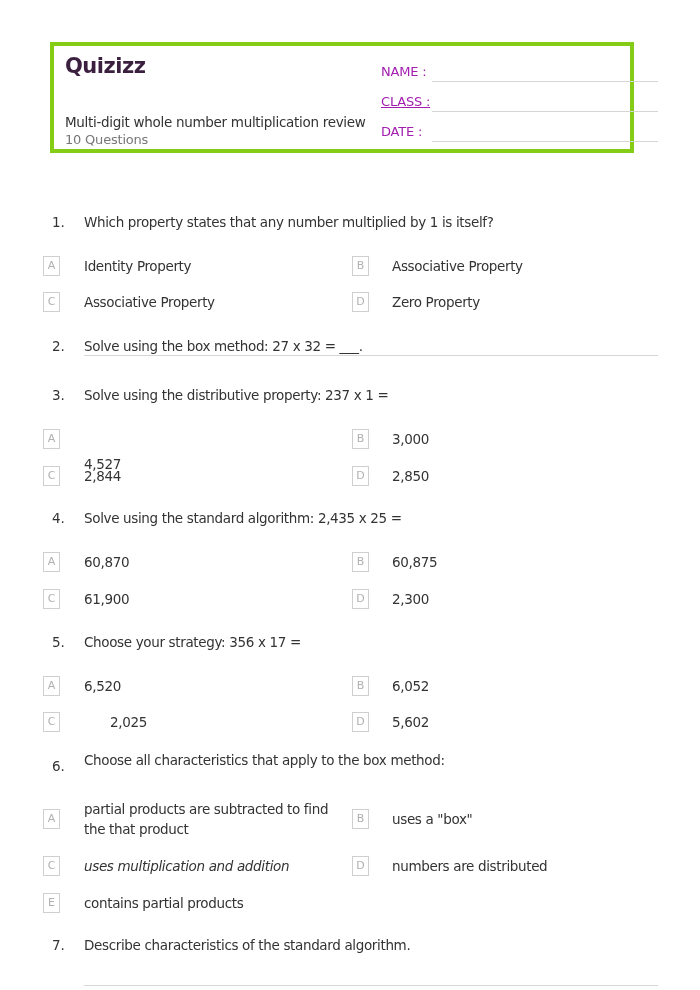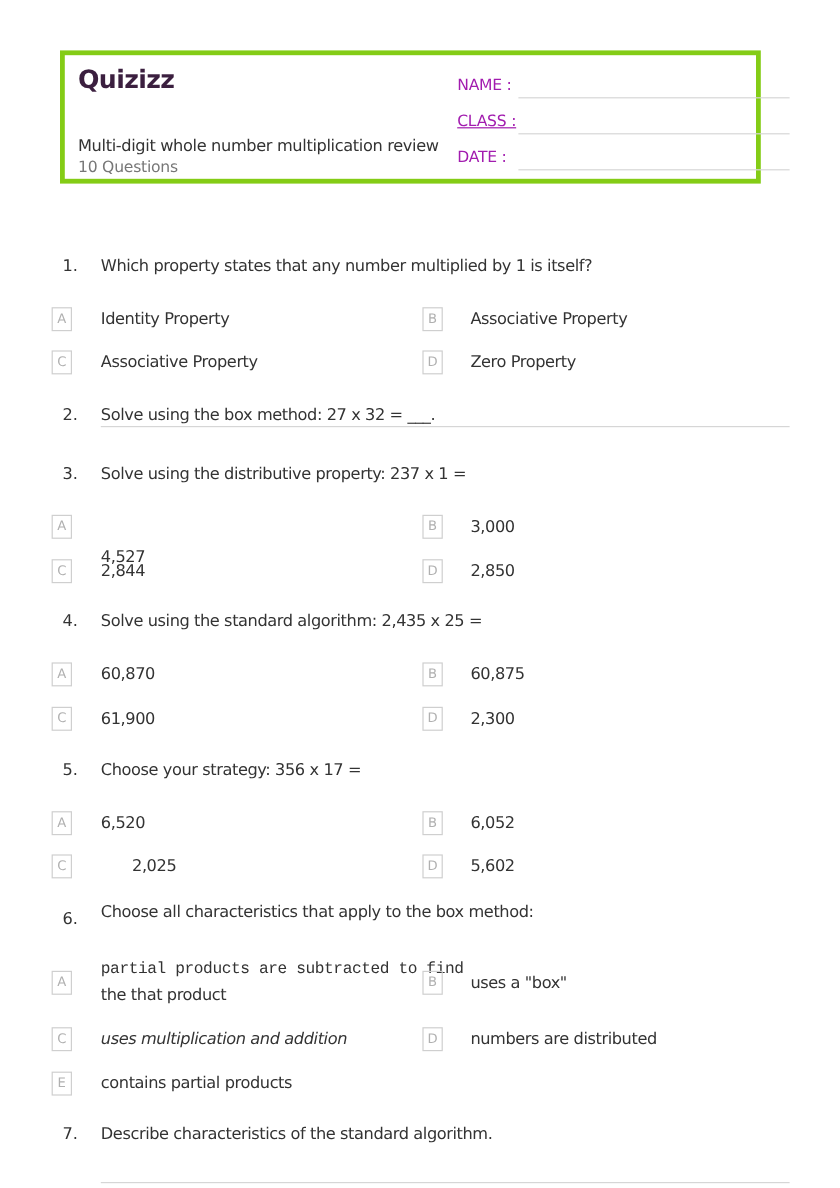--- a/index.html
+++ b/index.html
@@ -91,21 +91,21 @@
   <div class="opt-box" style="left:43px;top:712px;">C</div>
   <div class="opt-text" style="left:84px;top:712px;margin-left:26px;">2,025</div>
   <div class="opt-box" style="left:352px;top:712px;">D</div>
   <div class="opt-text" style="left:392px;top:712px;">5,602</div>
 </div>
 
 <div>
   <div class="qnum" style="top:758px;">6.</div>
   <div class="qtext" style="top:720px;margin-top:32px;">Choose all characteristics that apply to the box method:</div>
   <div class="opt-box" style="left:43px;top:809px;">A</div>
-  <div class="opt-text" style="left:84px;top:799px;font-family:Liberation Mono, monospace;">partial products are subtracted to find</div>
+  <div class="opt-text" style="left:84px;top:799px;">partial products are subtracted to find</div>
   <div class="opt-text" style="left:84px;top:819px;">the that product</div>
   <div class="opt-box" style="left:352px;top:809px;">B</div>
   <div class="opt-text" style="left:392px;top:809px;">uses a "box"</div>
   <div class="opt-box" style="left:43px;top:856px;">C</div>
   <div class="opt-text" style="left:84px;top:856px;font-style:italic;">uses multiplication and addition</div>
   <div class="opt-box" style="left:352px;top:856px;">D</div>
   <div class="opt-text" style="left:392px;top:856px;">numbers are distributed</div>
   <div class="opt-box" style="left:43px;top:893px;">E</div>
   <div class="opt-text" style="left:84px;top:893px;">contains partial products</div>
 </div>

